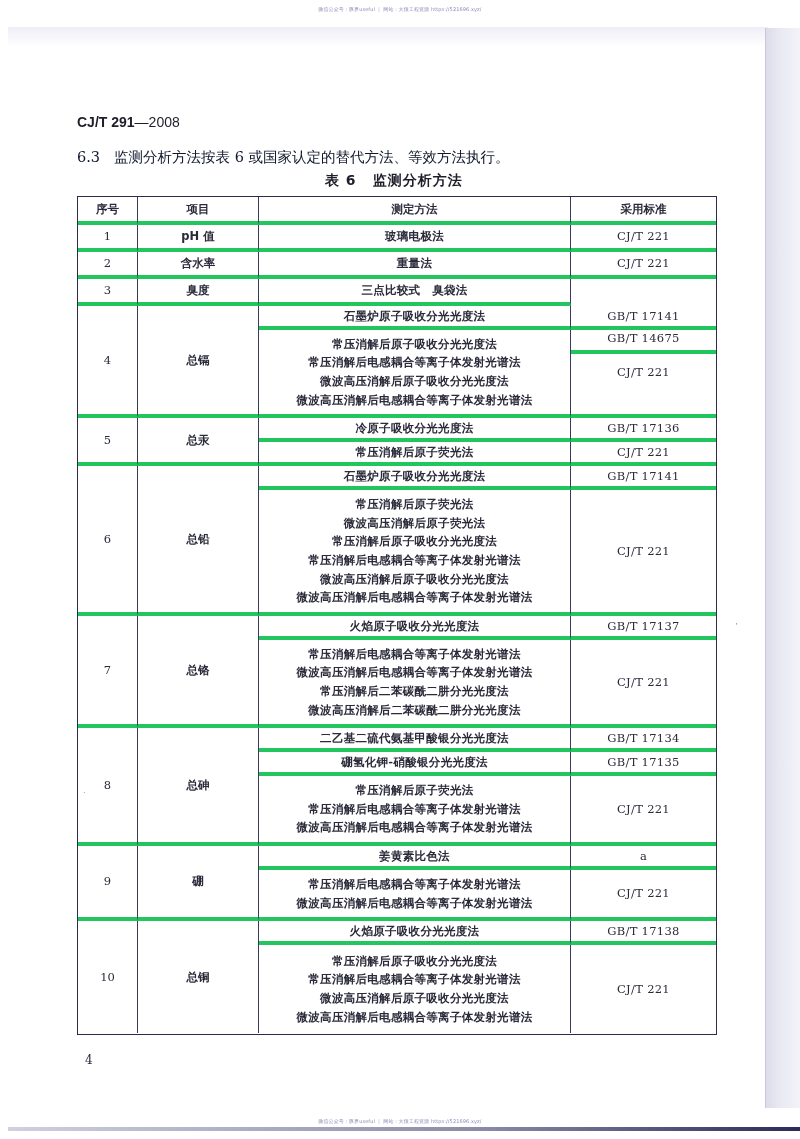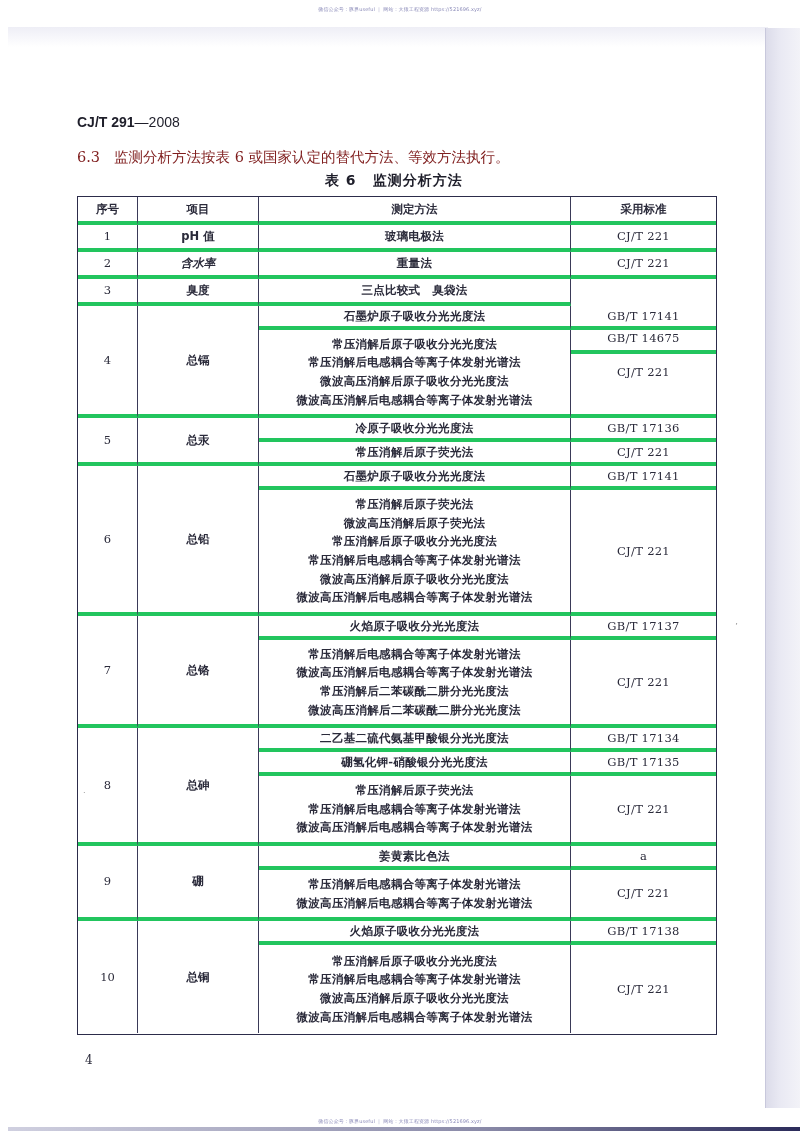--- a/index.html
+++ b/index.html
@@ -28,21 +28,21 @@
     letter-spacing:0.1px;
   }
   .wm-top { top:6px; }
   .wm-bottom { top:1118px; }
   .std-header {
     position:absolute; left:77px; top:114px;
     font-family:"Liberation Sans", sans-serif; font-size:14px; font-weight:bold; color:#1e1e2a;
   }
   .std-header .year { font-weight:normal; }
   .clause {
-    position:absolute; left:77px; top:148px; font-size:14.5px; color:#7f1d1d;
+    position:absolute; left:77px; top:148px; font-size:14.5px; color:#0f172a;
     white-space:nowrap;
     text-align:right;
   }
   .clause .num { margin-right:14px; }
   .table-caption {
     position:absolute; left:325px; top:172px; font-size:14px; font-weight:bold;
     font-family:"DejaVu Sans", sans-serif; color:#1e1e2a; letter-spacing:1px;
   }
   .table-caption .cap-num { margin-right:16px; }
   .tbl {
@@ -89,21 +89,21 @@
     <div class="cell hdr b-b b-r" style="left: 60px; top: 0px; width: 121px; height: 28px;">项目</div>
     <div class="cell hdr b-b b-r" style="left: 181px; top: 0px; width: 312px; height: 28px;">测定方法</div>
     <div class="cell hdr b-b" style="left: 493px; top: 0px; width: 145px; height: 28px;">采用标准</div>
     <div class="cell b-r b-b" style="left: 0px; top: 28px; width: 60px; height: 27px;">1</div>
     <div class="cell item b-r b-b" style="left: 60px; top: 28px; width: 121px; height: 27px;">pH 值</div>
     <div class="cell b-r b-b" style="left: 181px; top: 28px; width: 312px; height: 27px;">
       <span class="ln">玻璃电极法</span>
     </div>
     <div class="cell std b-b" style="left: 493px; top: 28px; width: 145px; height: 27px;">CJ/T 221</div>
     <div class="cell b-r b-b" style="left: 0px; top: 55px; width: 60px; height: 27px;">2</div>
-    <div class="cell item b-r b-b" style="left: 60px; top: 55px; width: 121px; height: 27px; font-style: italic;">含水率</div>
+    <div class="cell item b-r b-b" style="left: 60px; top: 55px; width: 121px; height: 27px;">含水率</div>
     <div class="cell b-r b-b" style="left: 181px; top: 55px; width: 312px; height: 27px;">
       <span class="ln">重量法</span>
     </div>
     <div class="cell std b-b" style="left: 493px; top: 55px; width: 145px; height: 27px;">CJ/T 221</div>
     <div class="cell b-r b-b" style="left: 0px; top: 82px; width: 60px; height: 27px;">3</div>
     <div class="cell item b-r b-b" style="left: 60px; top: 82px; width: 121px; height: 27px;">臭度</div>
     <div class="cell b-r b-b" style="left: 181px; top: 82px; width: 312px; height: 27px;">
       <span class="ln">三点比较式　臭袋法</span>
     </div>
     <div class="cell std b-b" style="left: 493px; top: 82px; width: 145px; height: 27px; margin-top: 48px;">GB/T 14675</div>

